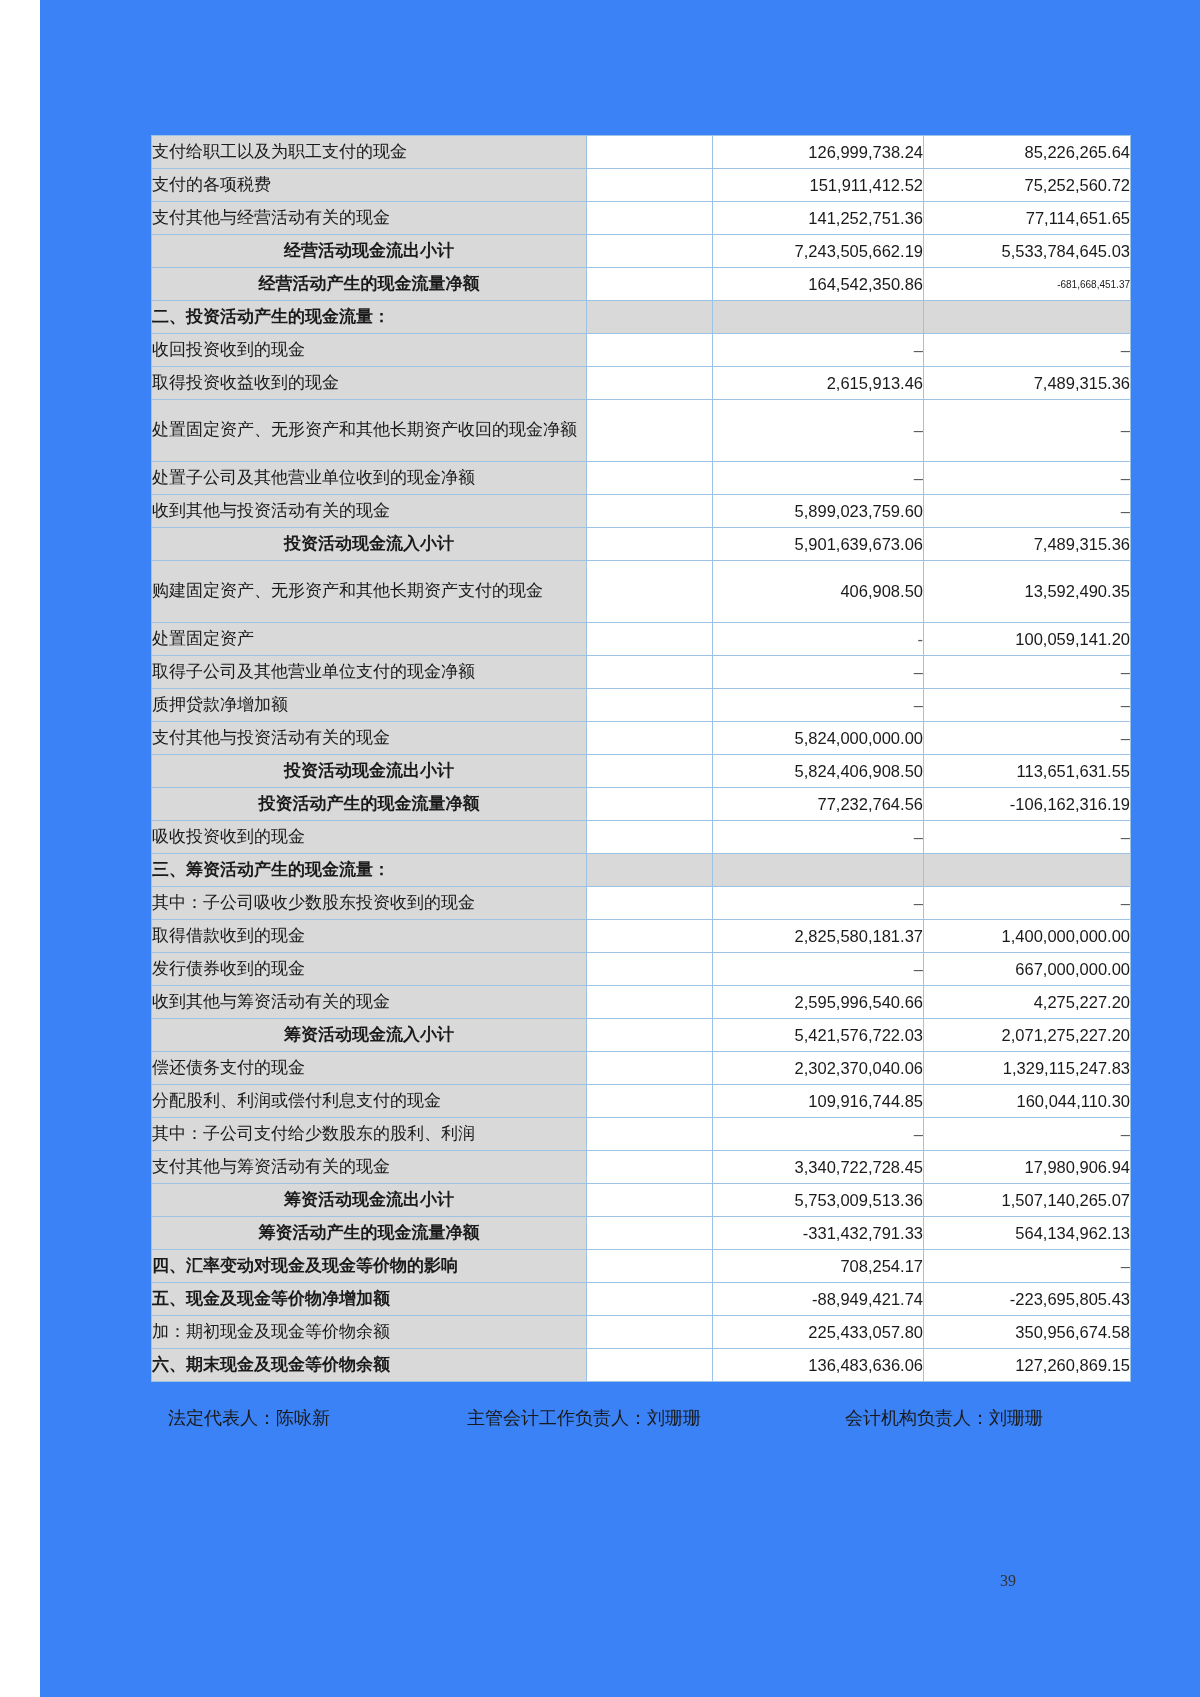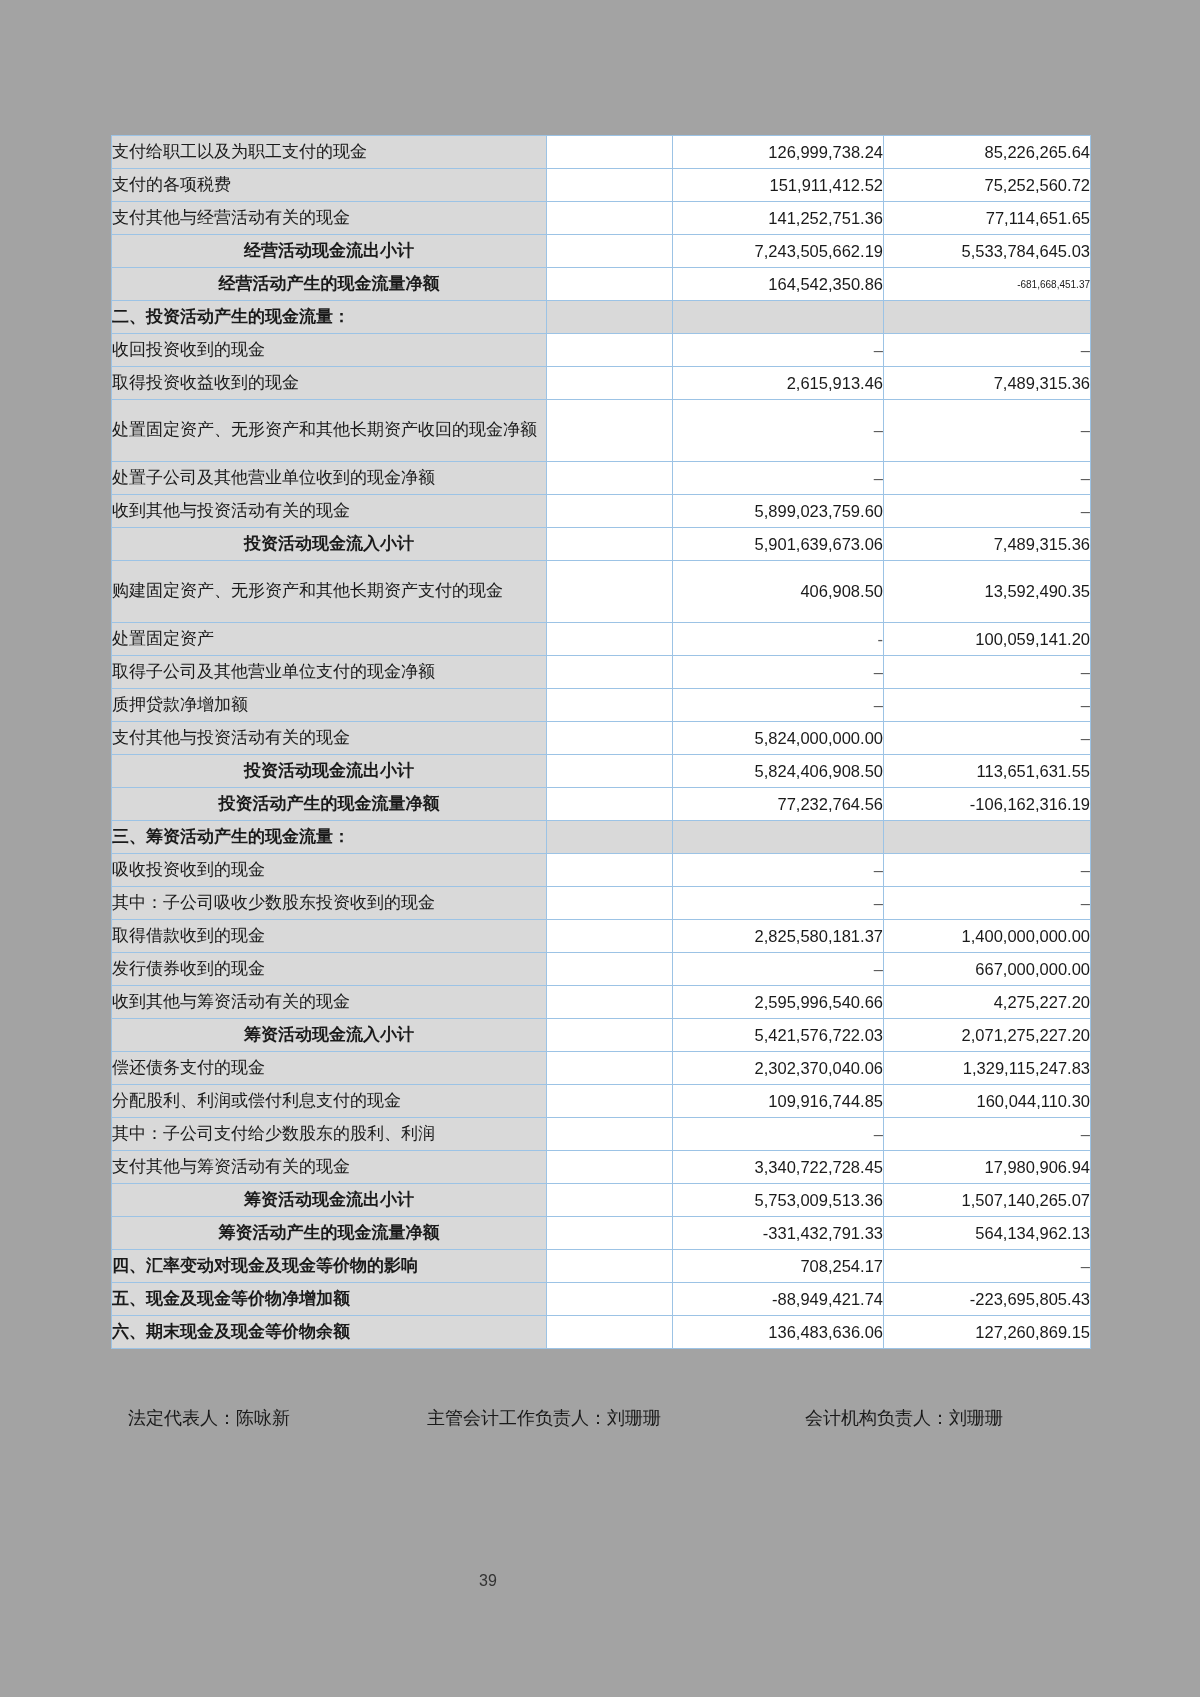--- a/index.html
+++ b/index.html
@@ -11,21 +11,22 @@
     position: relative;
     width: 1200px;
     height: 1697px;
     overflow: hidden;
     font-family: "Liberation Serif", serif;
     color: #1a1a1a;
   }
   .page {
     position: absolute;
     inset: 0;
-    background: #a3a3a3;
+    background: #3b82f6;
+    margin-left: 40px;
   }
 
   
   table.cashflow {
     position: absolute;
     left: 111px;
     top: 135px;
     width: 979px;
     border-collapse: collapse;
     table-layout: fixed;
@@ -81,23 +82,23 @@
   .signature-line .sig { position: absolute; top: 0; white-space: nowrap; }
   .sig.sig-1 { left: 128px; }
   .sig.sig-2 { left: 427px; }
   .sig.sig-3 { left: 805px; }
 
   .page-number {
     position: absolute;
     top: 1572px;
     left: 0;
     width: 976px;
-    text-align: center;
+    text-align: right;
     font-size: 16px;
-    font-family: Liberation Sans, sans-serif;
+    font-family: Liberation Serif, serif;
     color: #333333;
   }
 </style>
 </head>
 <body>
 
 <div class="page">
 
   <table class="cashflow">
     <colgroup>
@@ -214,33 +215,33 @@
           <td class="c-note"></td>
           <td class="c-num">5,824,406,908.50</td>
           <td class="c-num">113,651,631.55</td>
         </tr>
         <tr class="row subtotal">
           <td class="c-label">投资活动产生的现金流量净额</td>
           <td class="c-note"></td>
           <td class="c-num">77,232,764.56</td>
           <td class="c-num">-106,162,316.19</td>
         </tr>
+        <tr class="row item">
+          <td class="c-label">吸收投资收到的现金</td>
+          <td class="c-note"></td>
+          <td class="c-num dash">–</td>
+          <td class="c-num dash">–</td>
+        </tr>
         <tr class="row section">
           <td class="c-label">三、筹资活动产生的现金流量：</td>
           <td class="c-note"></td>
           <td class="c-num"></td>
           <td class="c-num"></td>
         </tr>
         <tr class="row item">
-          <td class="c-label">吸收投资收到的现金</td>
-          <td class="c-note"></td>
-          <td class="c-num dash">–</td>
-          <td class="c-num dash">–</td>
-        </tr>
-        <tr class="row item">
           <td class="c-label">其中：子公司吸收少数股东投资收到的现金</td>
           <td class="c-note"></td>
           <td class="c-num dash">–</td>
           <td class="c-num dash">–</td>
         </tr>
         <tr class="row item">
           <td class="c-label">取得借款收到的现金</td>
           <td class="c-note"></td>
           <td class="c-num">2,825,580,181.37</td>
           <td class="c-num">1,400,000,000.00</td>
@@ -303,20 +304,26 @@
           <td class="c-label">四、汇率变动对现金及现金等价物的影响</td>
           <td class="c-note"></td>
           <td class="c-num">708,254.17</td>
           <td class="c-num dash">–</td>
         </tr>
         <tr class="row bold-item">
           <td class="c-label">五、现金及现金等价物净增加额</td>
           <td class="c-note"></td>
           <td class="c-num">-88,949,421.74</td>
           <td class="c-num">-223,695,805.43</td>
+        </tr>
+        <tr class="row item">
+          <td class="c-label">加：期初现金及现金等价物余额</td>
+          <td class="c-note"></td>
+          <td class="c-num">225,433,057.80</td>
+          <td class="c-num">350,956,674.58</td>
         </tr>
         <tr class="row bold-item">
           <td class="c-label">六、期末现金及现金等价物余额</td>
           <td class="c-note"></td>
           <td class="c-num">136,483,636.06</td>
           <td class="c-num">127,260,869.15</td>
         </tr>
       </tbody>
   </table>
 

